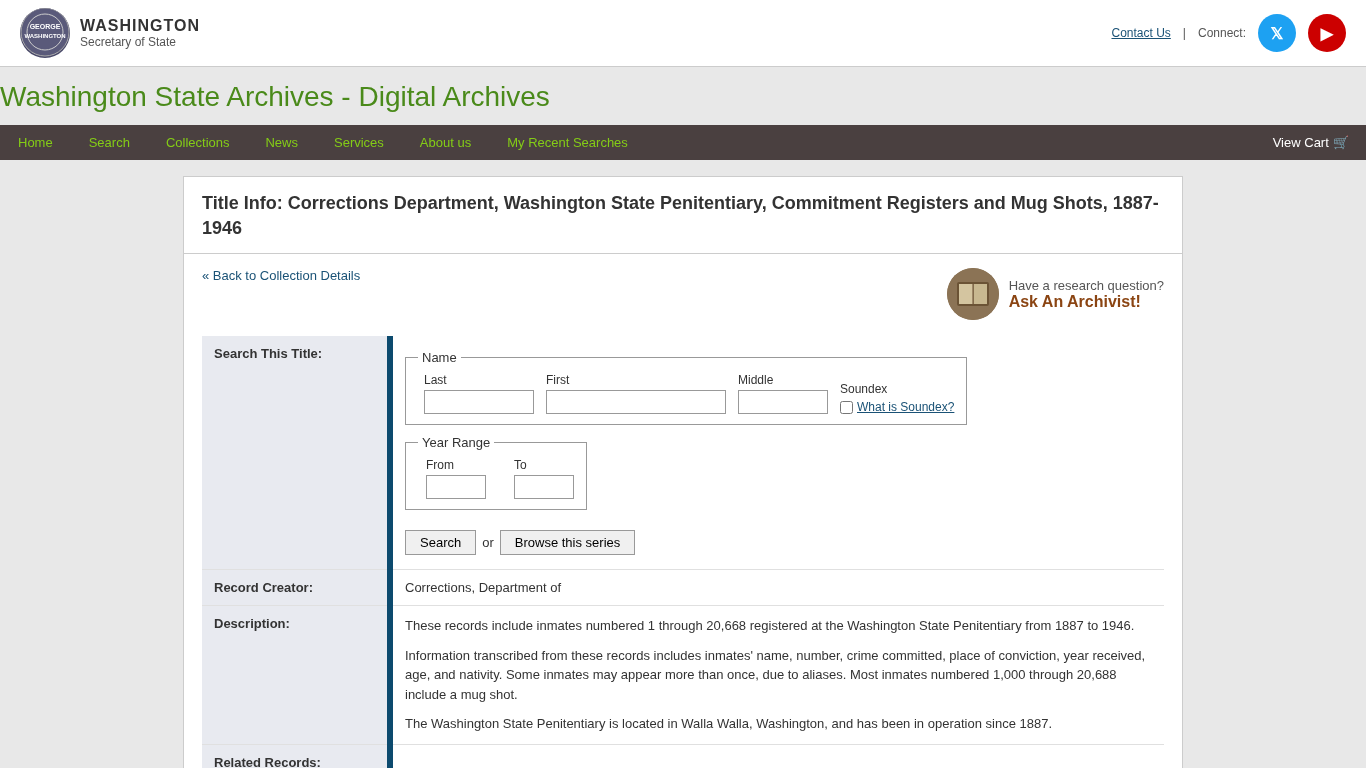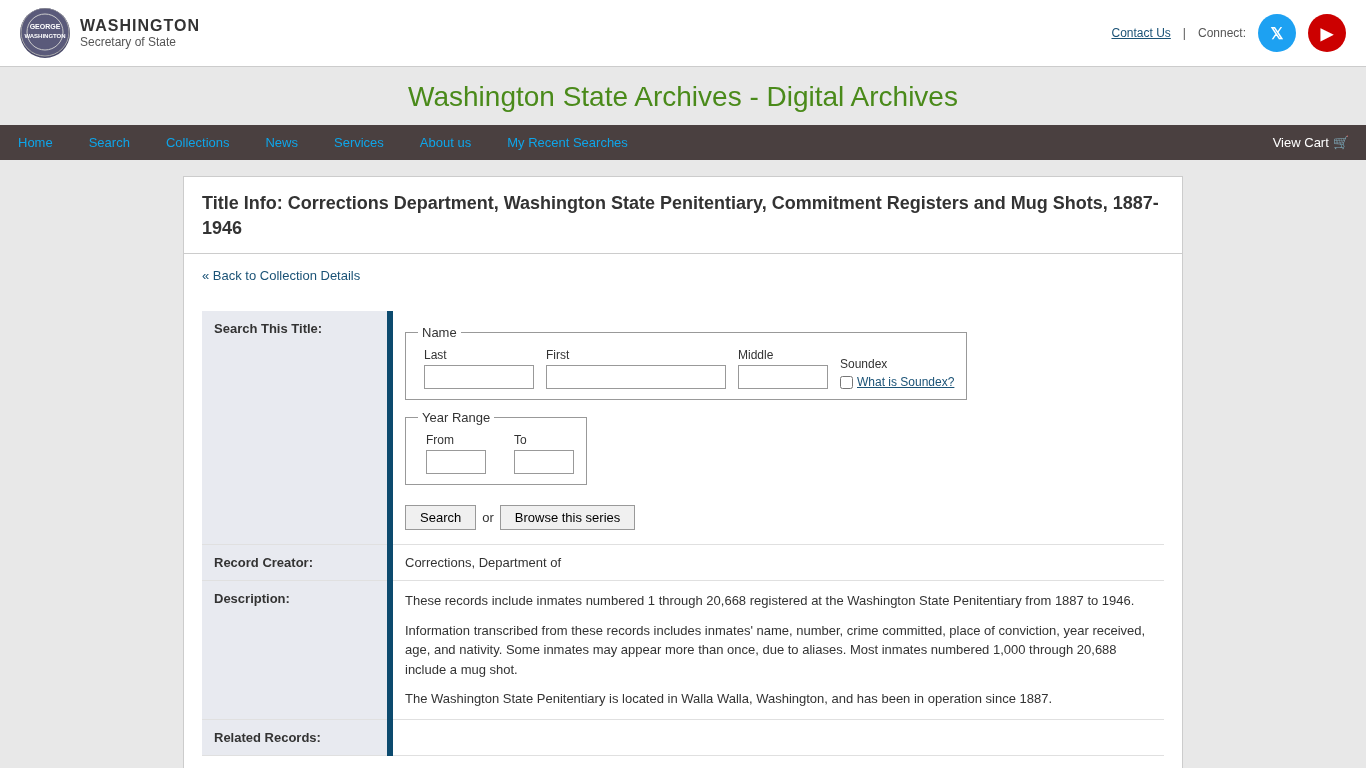--- a/index.html
+++ b/index.html
@@ -12,25 +12,25 @@
     .wa-logo-inner { color: #fff; font-size: 9px; text-align: center; font-weight: bold; }
     .wa-state-title { font-size: 13px; }
     .wa-state-title strong { font-size: 16px; letter-spacing: 1px; color: #333; text-transform: uppercase; }
     .wa-state-title div { font-size: 12px; color: #555; }
     #header-right { display: flex; align-items: center; gap: 12px; font-size: 12px; color: #555; }
     .social-btn { width: 38px; height: 38px; border-radius: 50%; display: flex; align-items: center; justify-content: center; color: #fff; font-size: 16px; font-weight: bold; cursor: pointer; }
     .twitter-btn { background: #1da1f2; }
     .youtube-btn { background: #cc0000; }
 
     
-    #site-title { text-align: center; padding: 14px 0 12px; font-size: 28px; color: #4a8a1a; font-weight: normal; }
+    #site-title { text-align: left; padding: 14px 0 12px; font-size: 28px; color: #4a8a1a; font-weight: normal; }
 
     
     #nav { background: #4a4040; display: flex; align-items: center; }
-    .nav-item { color: #0ea5e9; padding: 10px 18px; font-size: 13px; cursor: pointer; text-decoration: none; }
+    .nav-item { color: #84cc16; padding: 10px 18px; font-size: 13px; cursor: pointer; text-decoration: none; }
     .nav-spacer { flex: 1; }
     .nav-cart { color: #fff; padding: 10px 16px; font-size: 13px; cursor: pointer; display: flex; align-items: center; gap: 5px; }
 
     
     #main { max-width: 1000px; margin: 16px auto; background: #fff; border: 1px solid #ccc; }
 
     
     #page-title { padding: 14px 18px 12px; border-bottom: 1px solid #ccc; font-size: 18px; font-weight: bold; color: #333; line-height: 1.4; }
 
     
@@ -131,20 +131,36 @@
 </nav>
 
 <div id="main">
 
   <div id="page-title">Title Info: Corrections Department, Washington State Penitentiary, Commitment Registers and Mug Shots, 1887-1946</div>
 
   <div id="content">
 
     <div id="top-row">
       <a id="back-link" href="#">« Back to Collection Details</a>
+      <div id="archivist-box">
+        <div class="archivist-icon">
+          <svg width="52" height="52" viewBox="0 0 52 52">
+            <circle cx="26" cy="26" r="26" fill="#8B7355"></circle>
+
+            <rect x="10" y="14" width="32" height="24" rx="2" fill="#6B5335"></rect>
+            <rect x="12" y="16" width="14" height="20" fill="#D4C5A0"></rect>
+            <rect x="27" y="16" width="13" height="20" fill="#C8B890"></rect>
+            <line x1="26" y1="16" x2="26" y2="36" stroke="#8B7355" stroke-width="1.5"></line>
+          </svg>
+        </div>
+        <div class="archivist-text">
+          <div>Have a research question?</div>
+          <strong style="cursor:pointer;color:#8B4513;font-size:16px;">Ask An Archivist!</strong>
+        </div>
+      </div>
     </div>
 
     <table id="info-table">
       <tbody>
 
         <tr>
           <td>Search This Title:</td>
           <td>
             <div class="search-form-container">
 

